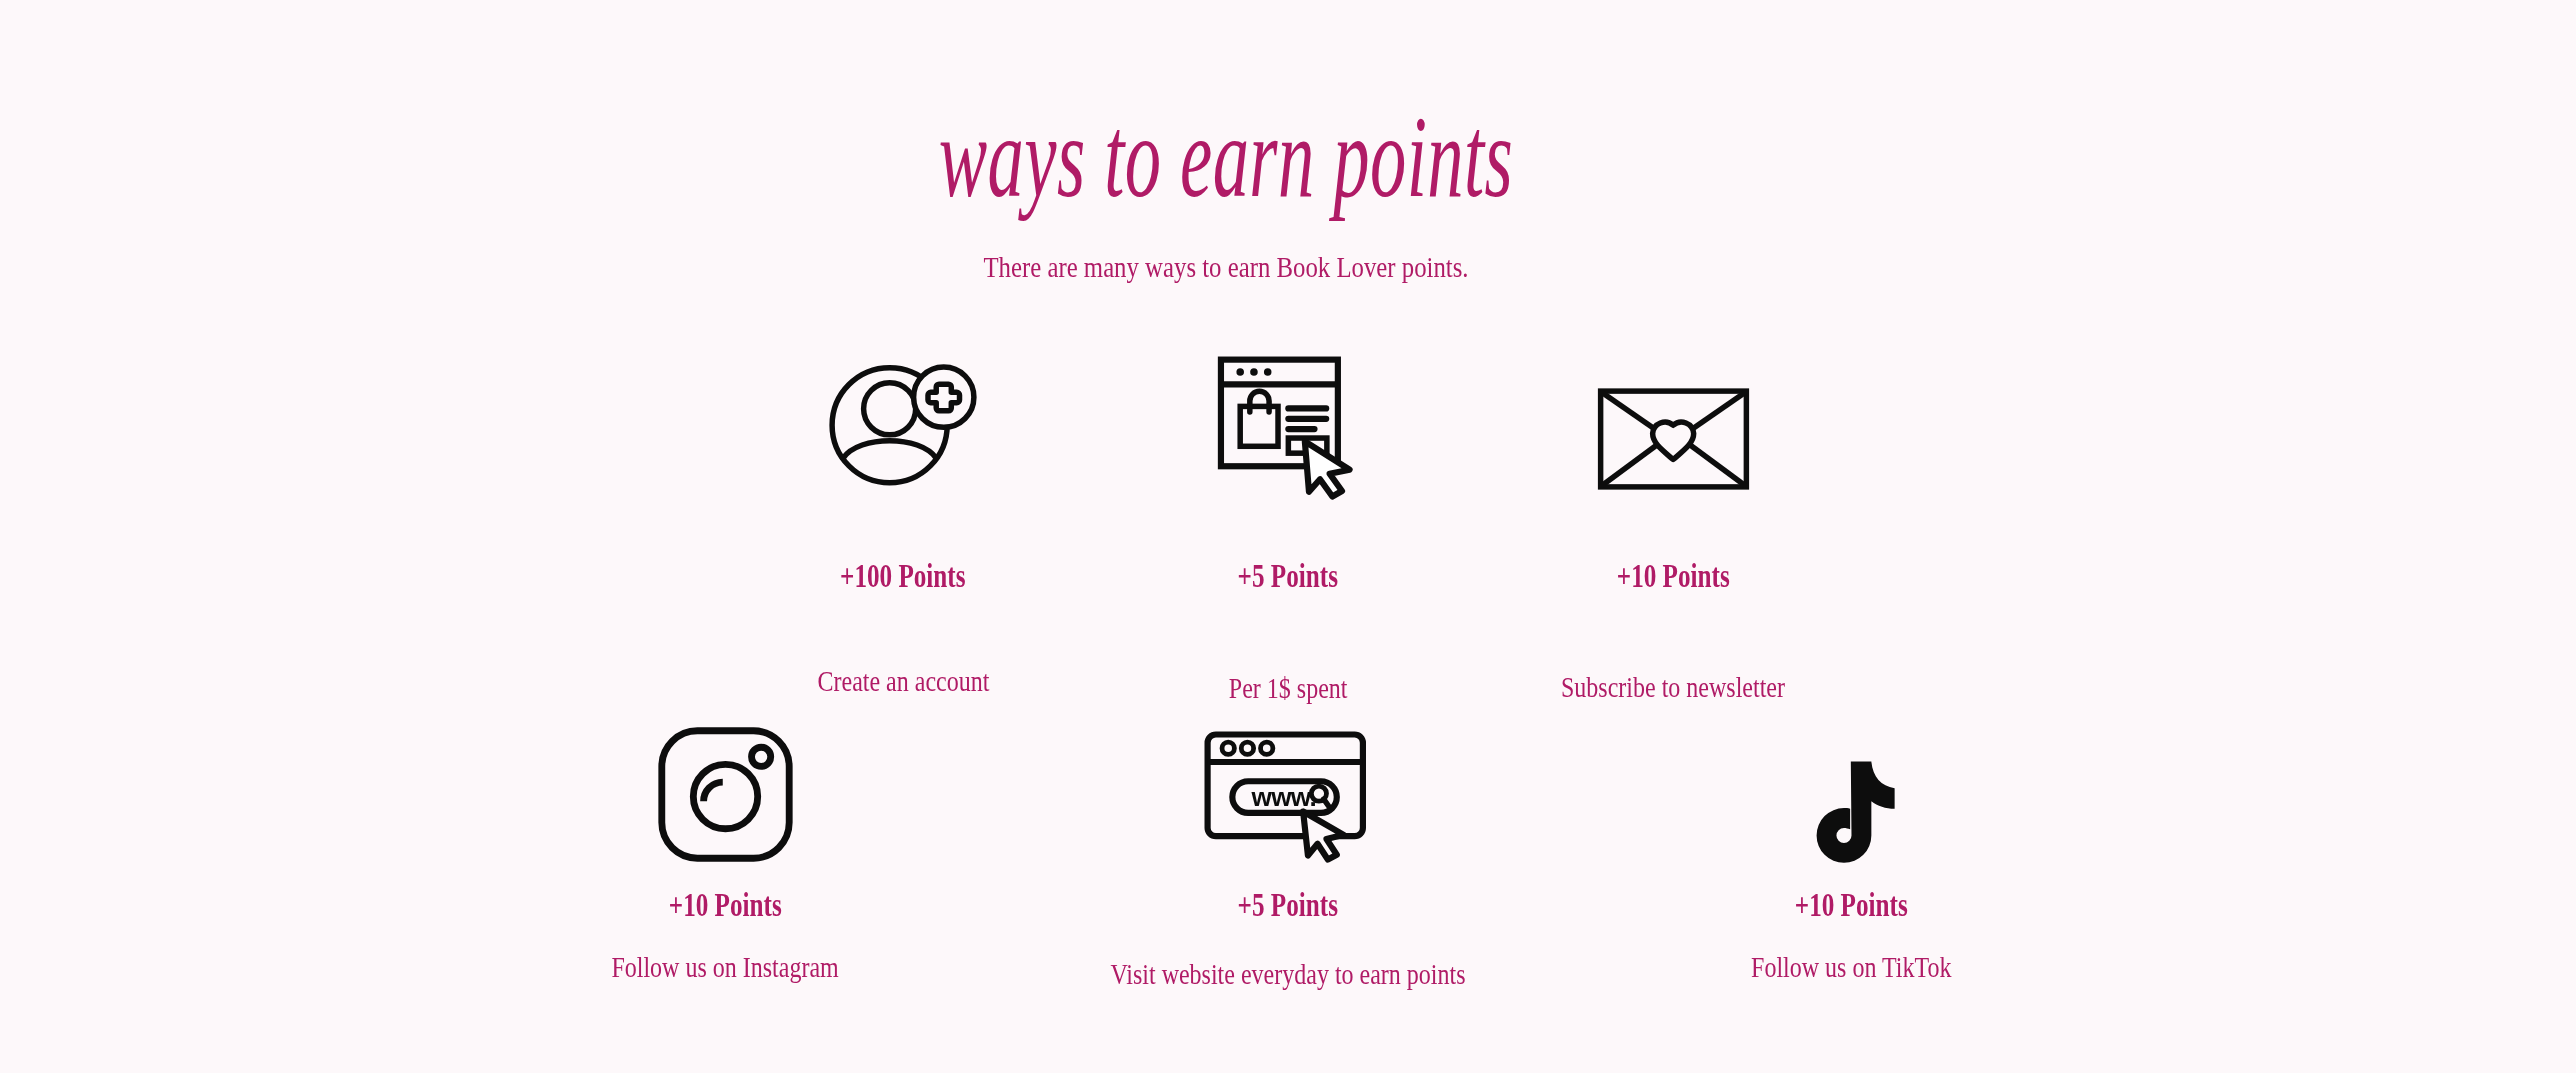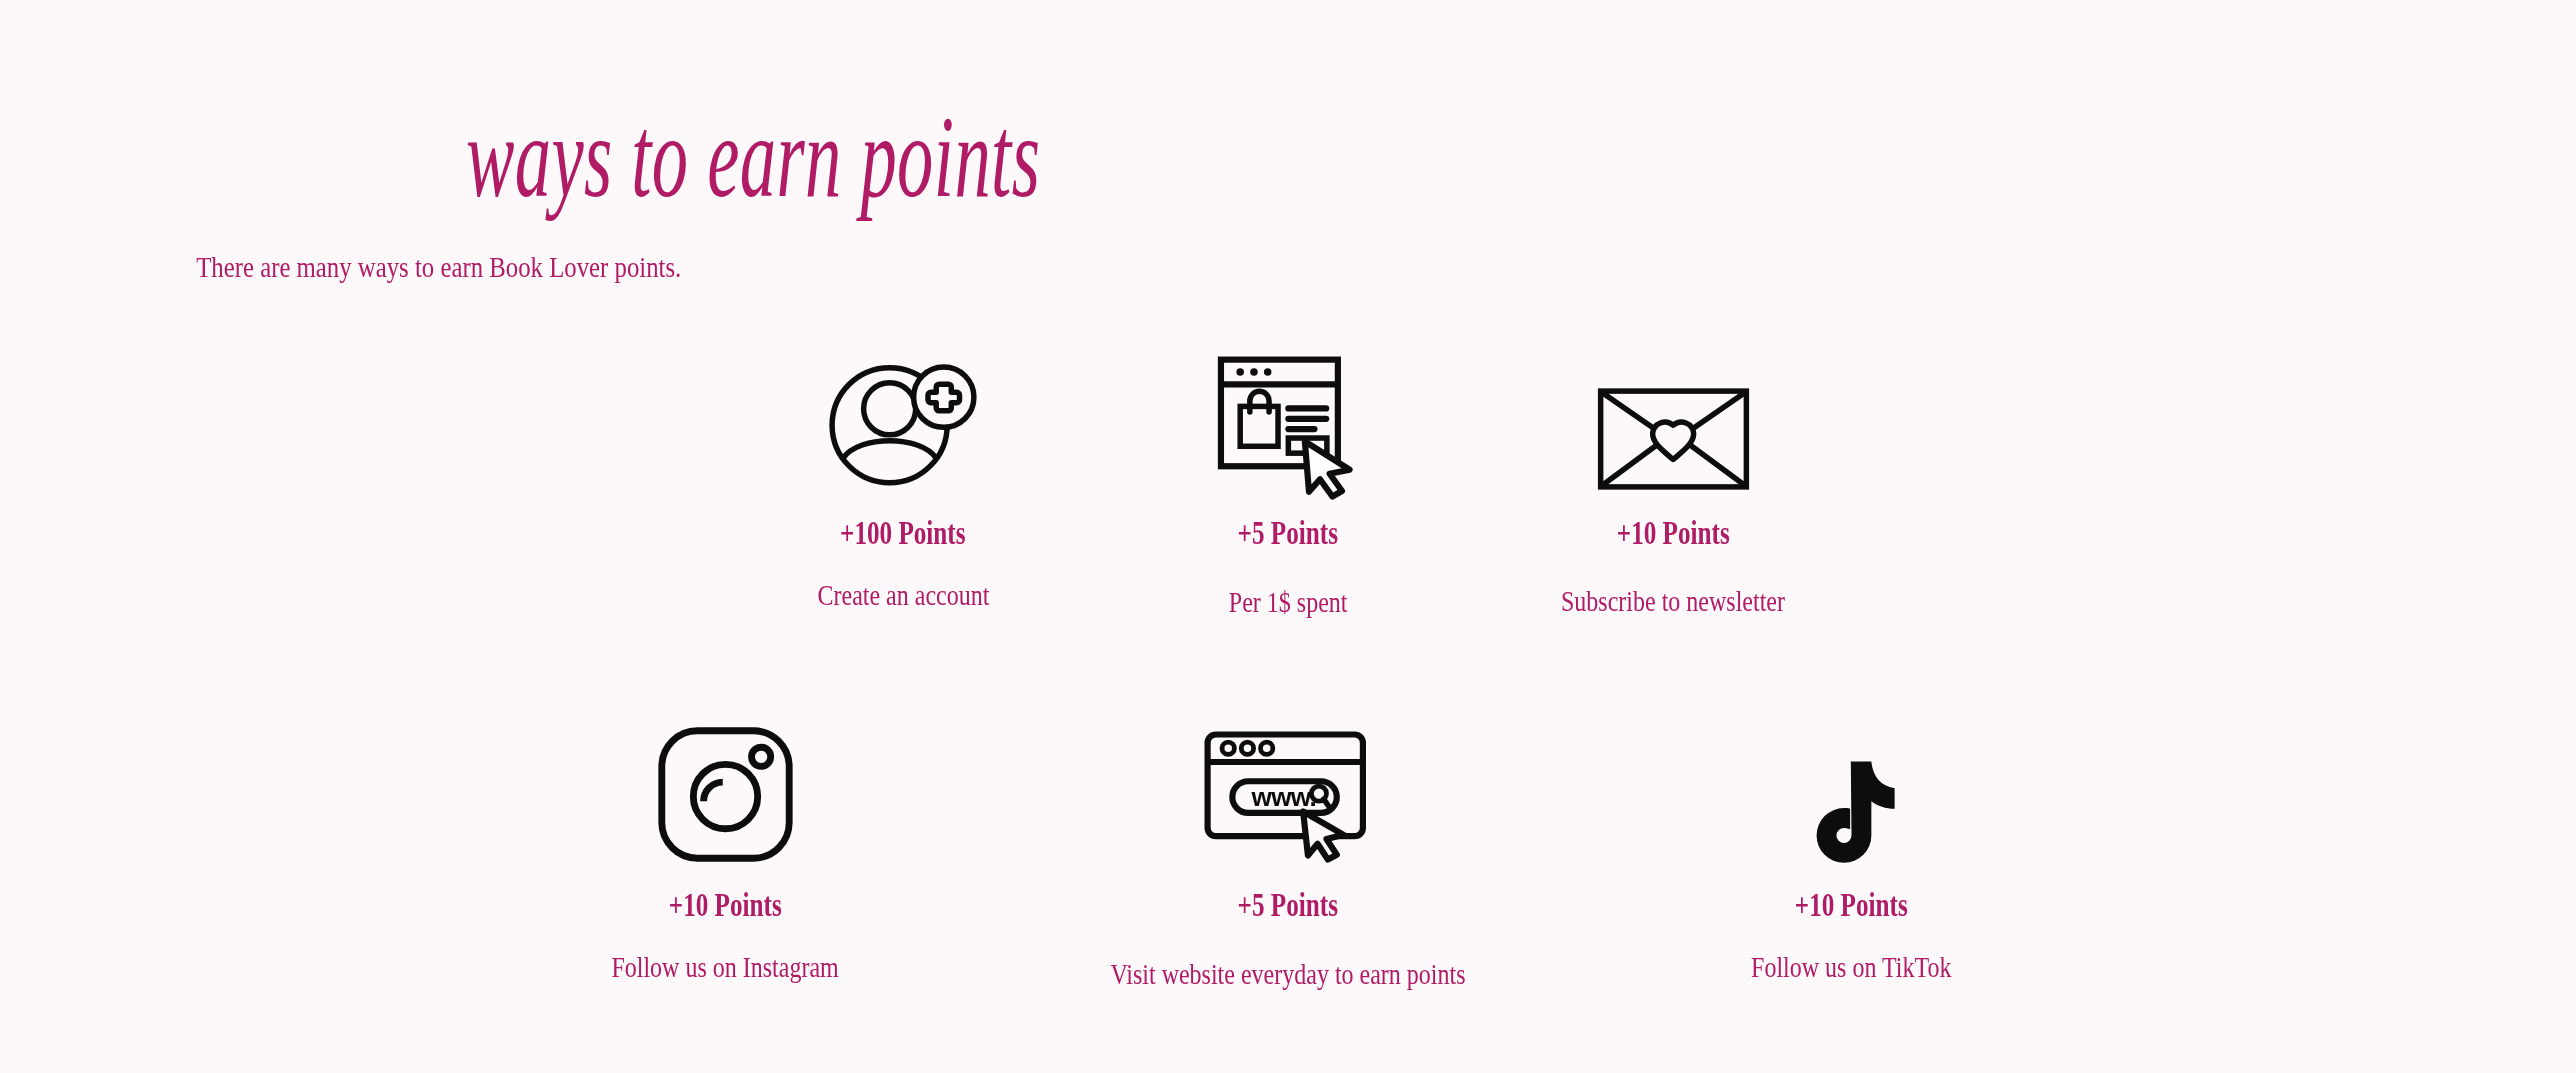--- a/index.html
+++ b/index.html
@@ -23,20 +23,21 @@
     height: 1074px;
     background: #fdf8fa;
   }
 
   
   .header {
     position: absolute;
     top: 96px;
     left: 0;
     width: 2452px;
+    text-align: center;
   }
 
   .page-title {
     font-family: "Liberation Serif", "DejaVu Serif", serif;
     font-style: italic;
     font-weight: 400;
     font-size: 117px;
     line-height: 1.05;
     letter-spacing: 0.7px;
     color: #b01b66;
@@ -68,21 +69,21 @@
   .row-2 { top: 695px; }
 
   .reward-card {
     position: relative;
     display: flex;
     flex-direction: column;
     align-items: center;
     text-align: center;
   }
 
-  .row-1 .reward-card { width: 385px; }
+  .row-1 .reward-card { width: 385px; gap: 43px; }
   .row-2 .reward-card { width: 563px; }
 
   .reward-icon {
     height: 168px;
     display: flex;
     align-items: flex-end;
     justify-content: center;
   }
 
   .reward-icon svg { display: block; overflow: visible; }

